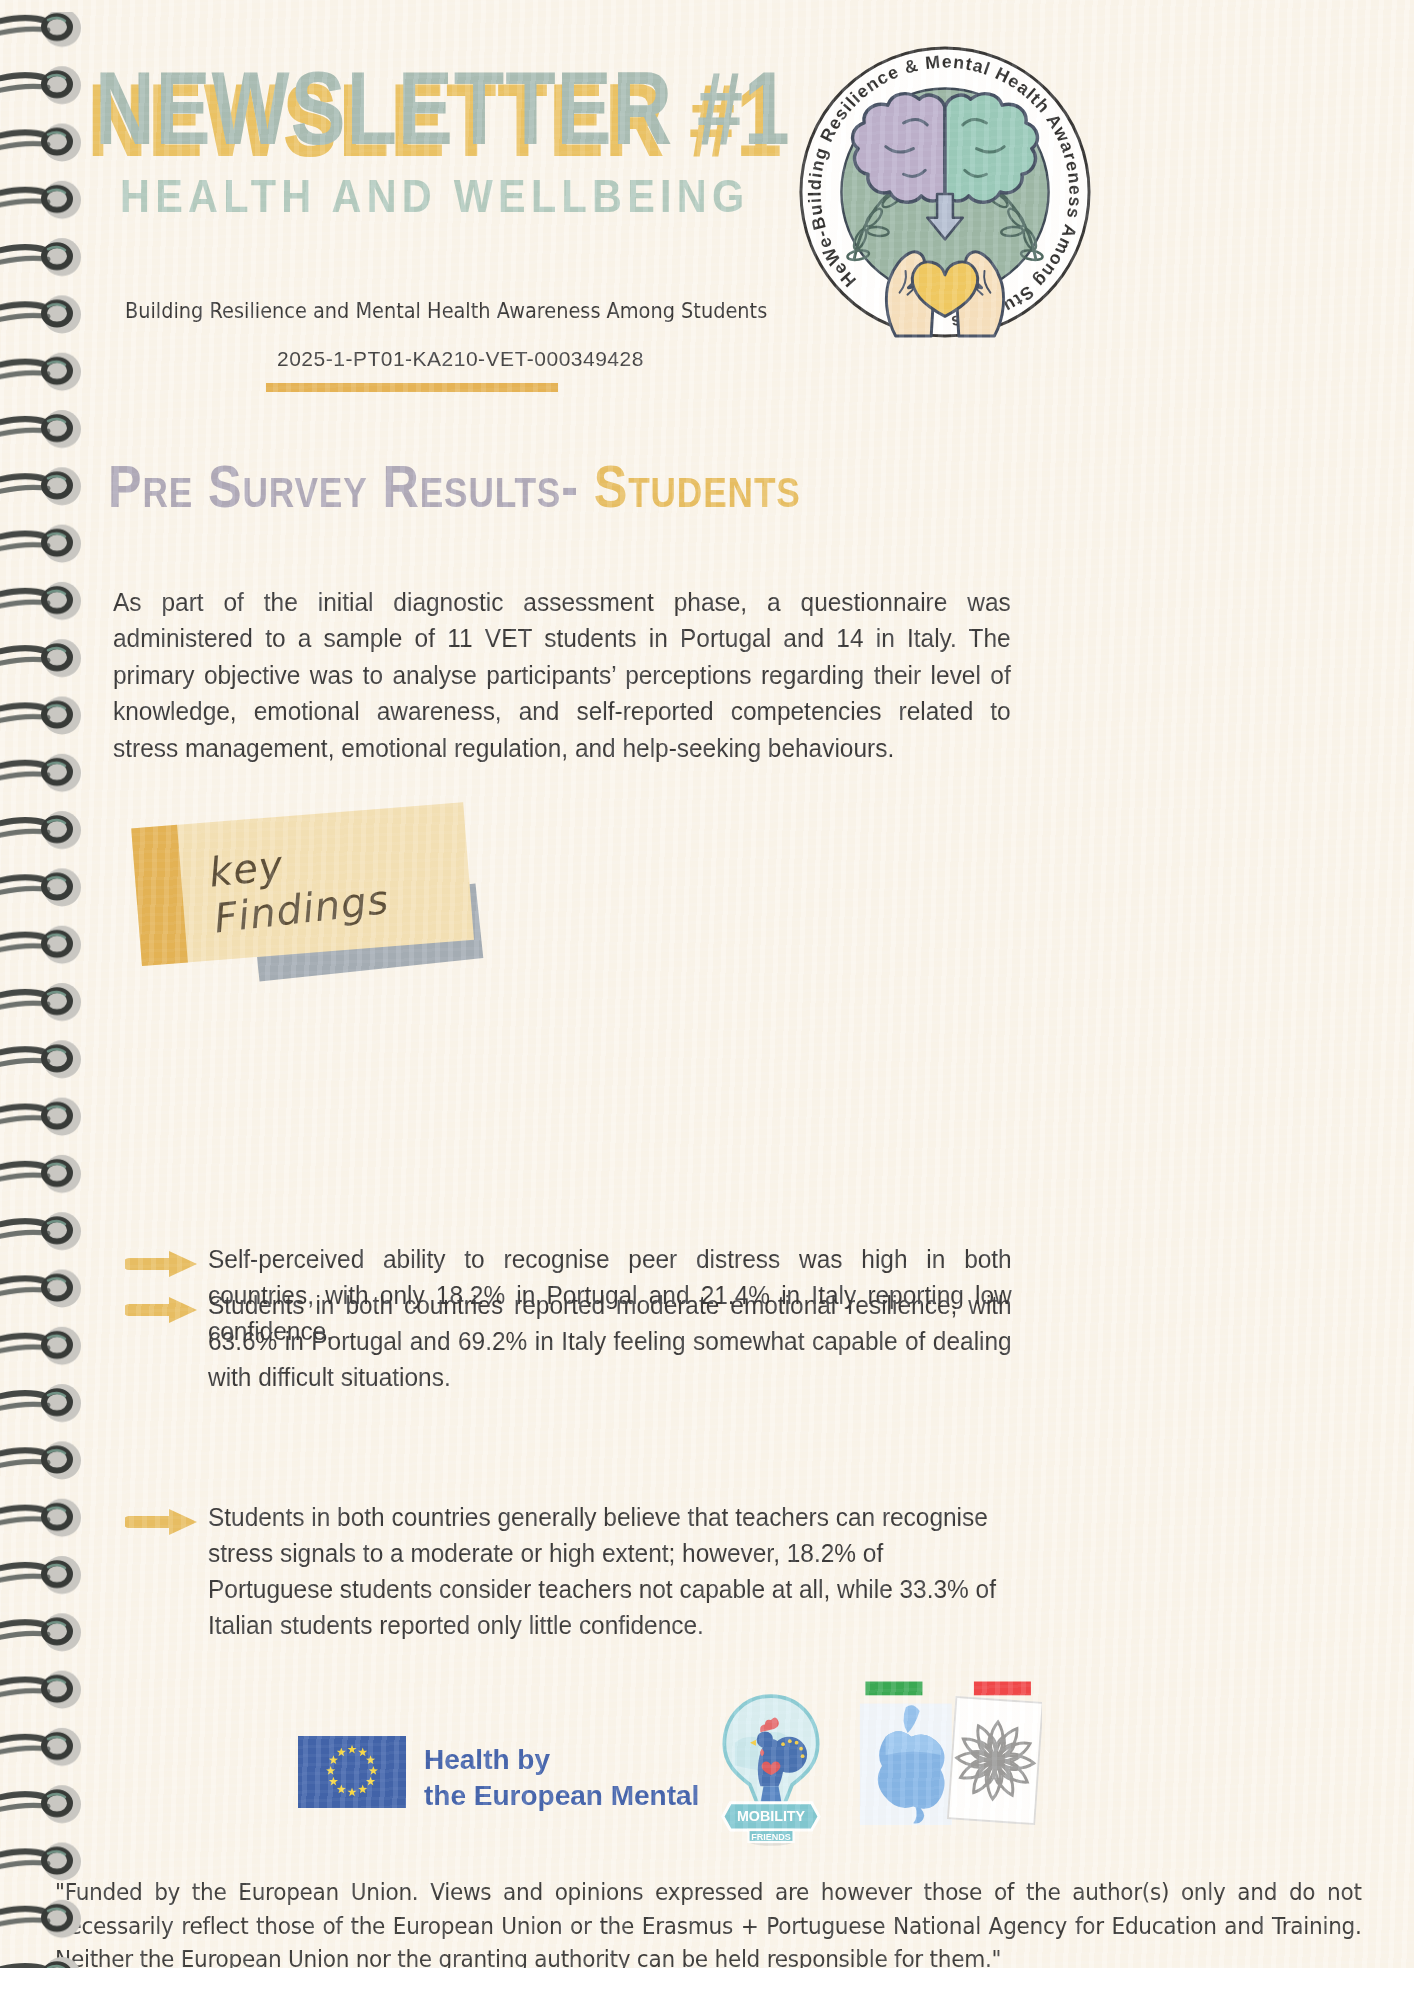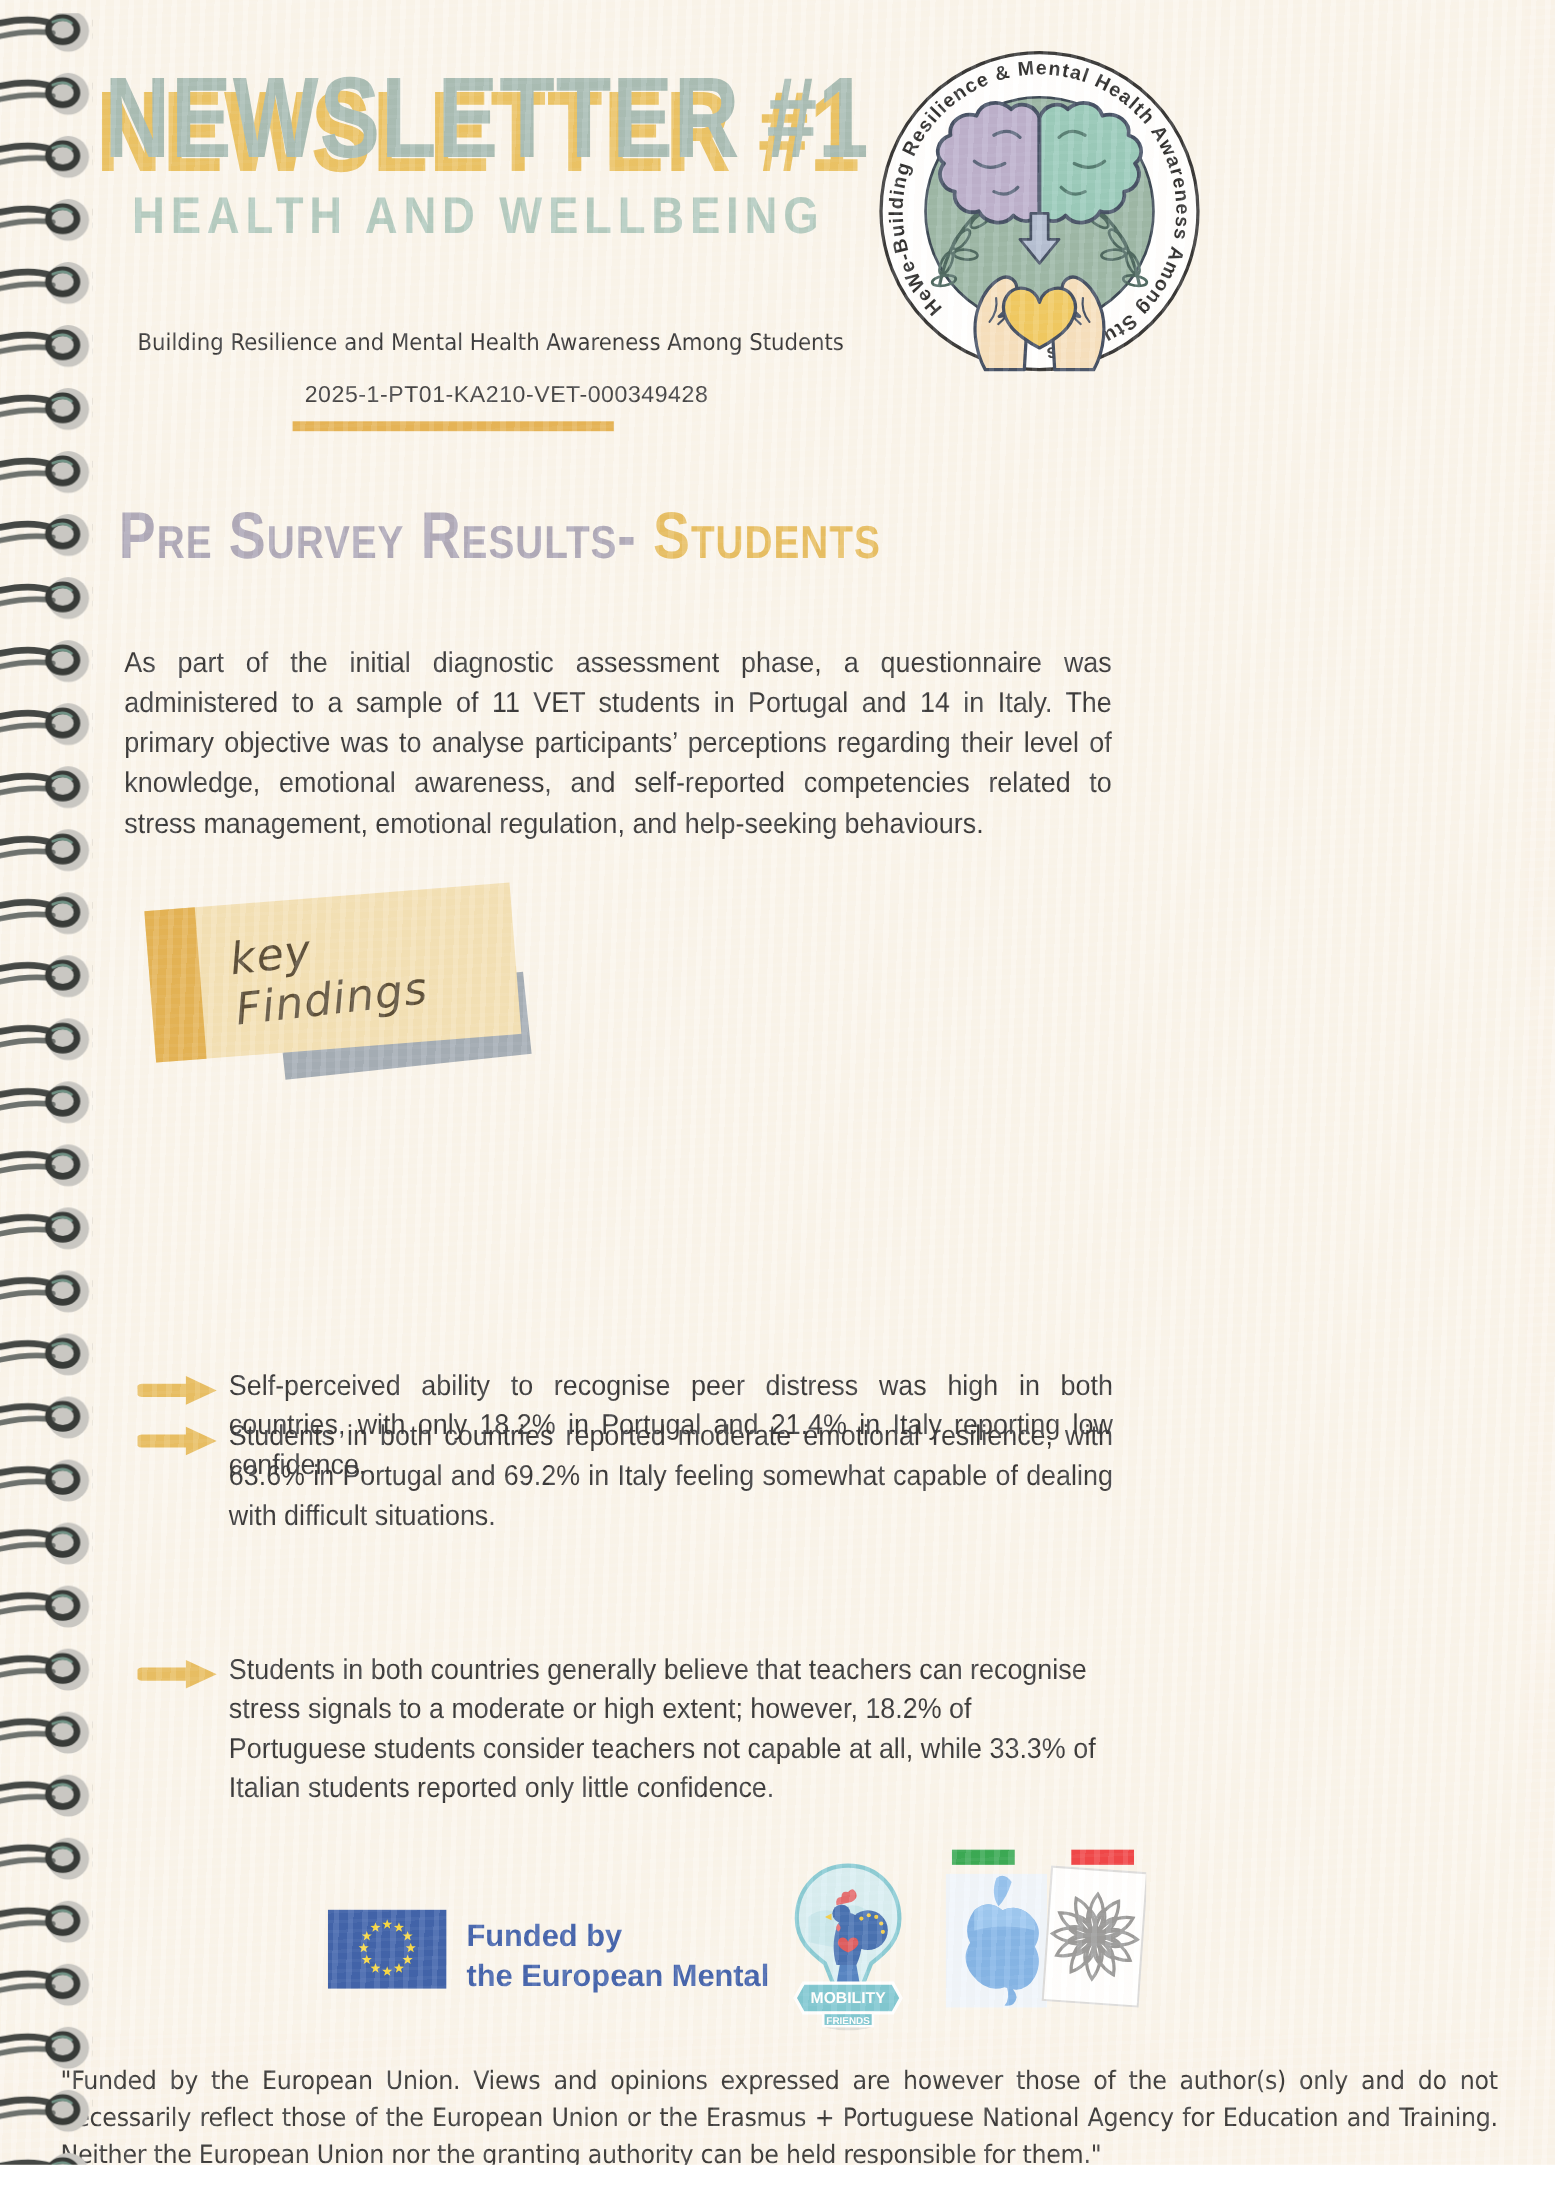--- a/index.html
+++ b/index.html
@@ -178,21 +178,21 @@
     <use href="#star" transform="translate(64.5,40.5)"></use>
     <use href="#star" transform="translate(57.5,47.5)"></use>
     <use href="#star" transform="translate(48,50)"></use>
     <use href="#star" transform="translate(38.5,47.5)"></use>
     <use href="#star" transform="translate(31.5,40.5)"></use>
     <use href="#star" transform="translate(29,31)"></use>
     <use href="#star" transform="translate(31.5,21.5)"></use>
     <use href="#star" transform="translate(38.5,14.5)"></use>
   </svg>
   <div class="abs eu-text">
-    <div>Funded by</div>
+    <div>Health by</div>
     <div>the European Mental</div>
   </div>
 
   <svg class="abs mobility" width="118" height="158" viewBox="0 0 140 210">
     <ellipse cx="70" cy="201" rx="30" ry="6" fill="#dddbd5"></ellipse>
     <path d="M70,8 C34,8 8,36 8,72 C8,98 24,112 42,126 L70,196 L98,126 C116,112 132,98 132,72 C132,36 106,8 70,8 Z" fill="#d4ecf1" stroke="#7ac4cf" stroke-width="5"></path>
     <path d="M22,70 q14,-12 34,-6 q16,-14 34,-4 q14,8 22,22 l-4,18 q-40,14 -86,0 Z" fill="#c2e4ea"></path>
     <g>
       <circle cx="94" cy="86" r="24" fill="#2f5ea8"></circle>
       <circle cx="86" cy="72" r="2.5" fill="#f2c937"></circle>

